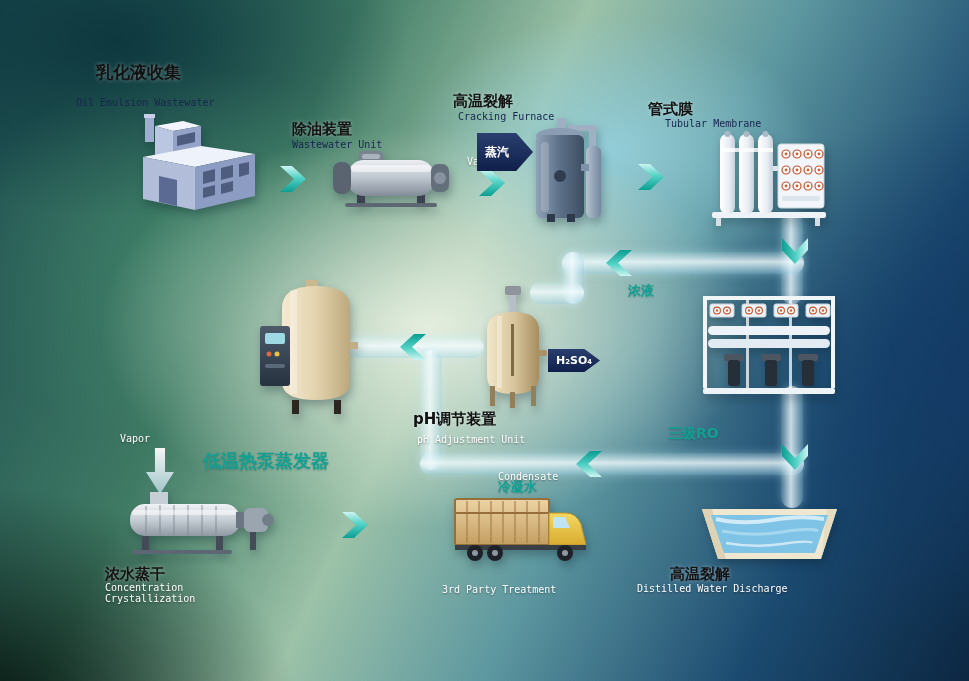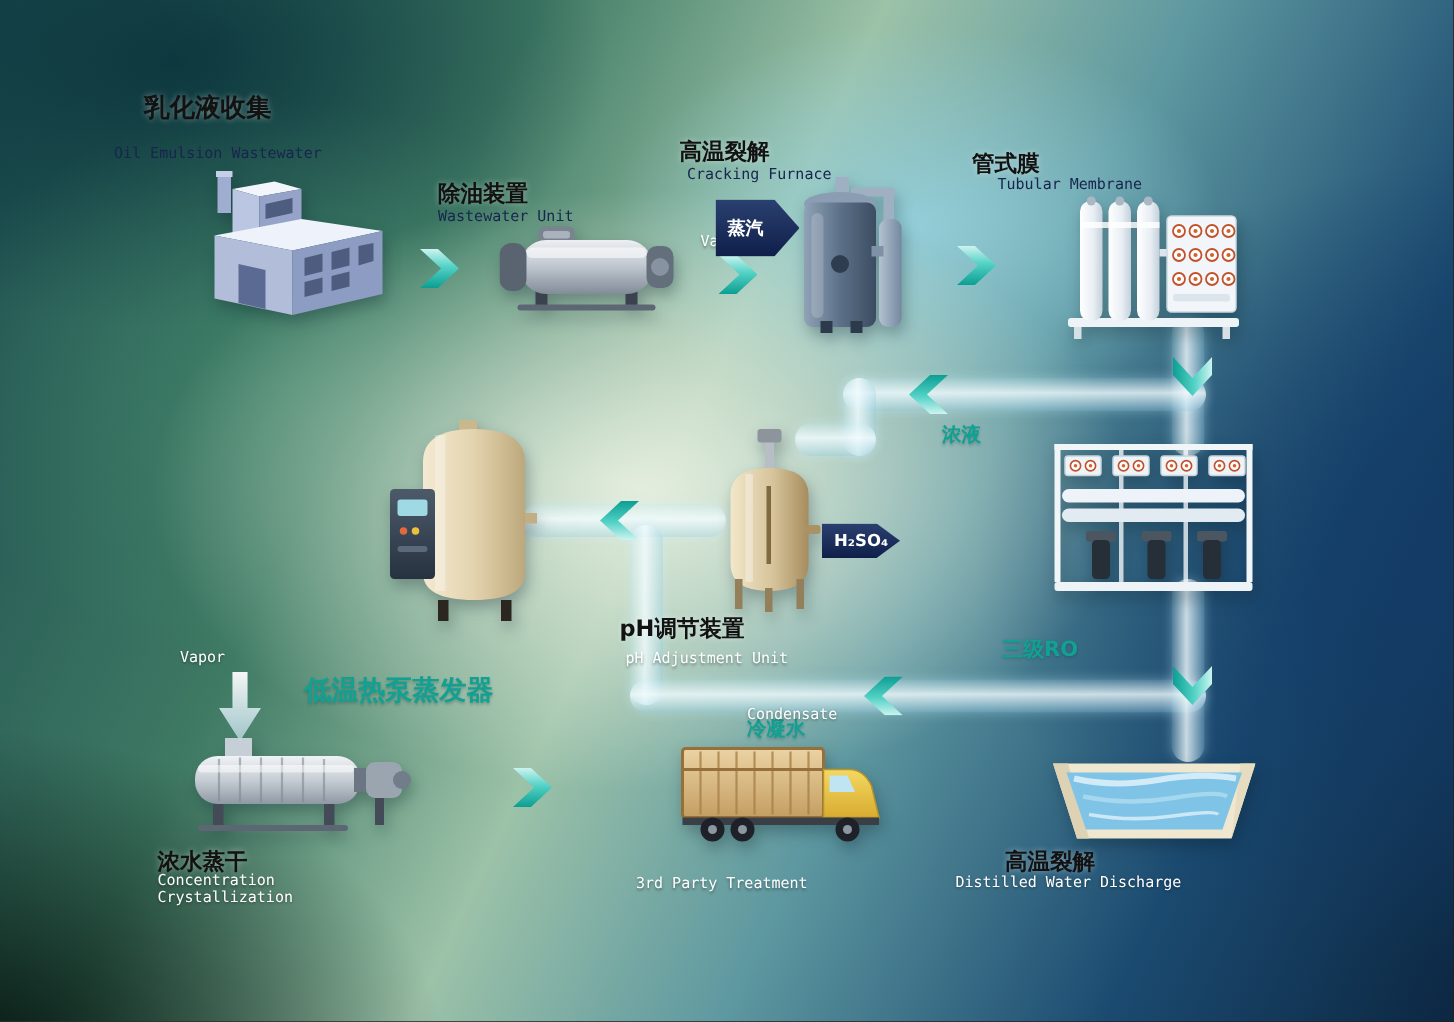--- a/index.html
+++ b/index.html
@@ -352,21 +352,21 @@
     <path d="M96,16 L113,16 Q123,16 128,27 L133,48 L96,48 Z" fill="url(#tk2)" stroke="#b8922a"></path>
     <polygon points="100,20 112,20 117,31 100,31" fill="#bfe4f2"></polygon>
     <rect x="2" y="48" width="131" height="5" fill="#3a3f46"></rect>
     <circle cx="22" cy="56" r="8" fill="#1e2228"></circle>
       <circle cx="22" cy="56" r="3" fill="#8d97a1"></circle>
     <circle cx="42" cy="56" r="8" fill="#1e2228"></circle>
       <circle cx="42" cy="56" r="3" fill="#8d97a1"></circle>
     <circle cx="112" cy="56" r="8" fill="#1e2228"></circle>
       <circle cx="112" cy="56" r="3" fill="#8d97a1"></circle>
   </svg>
-  <div class="lbl en white" style="left:424px;top:584px;width:200px">3rd Party Treatment</div>
+  <div class="lbl en white" style="left:442px;top:584px;width:200px">3rd Party Treatment</div>
 
   <div class="lbl zh sm teal" style="left:498px;top:452px;width:100px">冷凝水</div>
   <div class="lbl en white" style="left:498px;top:471px;width:120px">Condensate</div>
 
   <svg class="art" style="left:702px;top:505px" width="135" height="58" viewBox="0 0 135 58">
     <polygon points="0,4 135,4 119,54 16,54" fill="#efe7d0"></polygon>
     <polygon points="0,4 10,4 24,54 16,54" fill="#ddd2b4"></polygon>
     <polygon points="125,4 135,4 119,54" fill="#e6dcc0"></polygon>
     <polygon points="9,10 126,10 113,48 22,48" fill="#7fc3e6"></polygon>
     <path d="M14,14 Q40,20 70,15 T122,14" stroke="#e6f5fc" stroke-width="4" fill="none" opacity=".8"></path>

